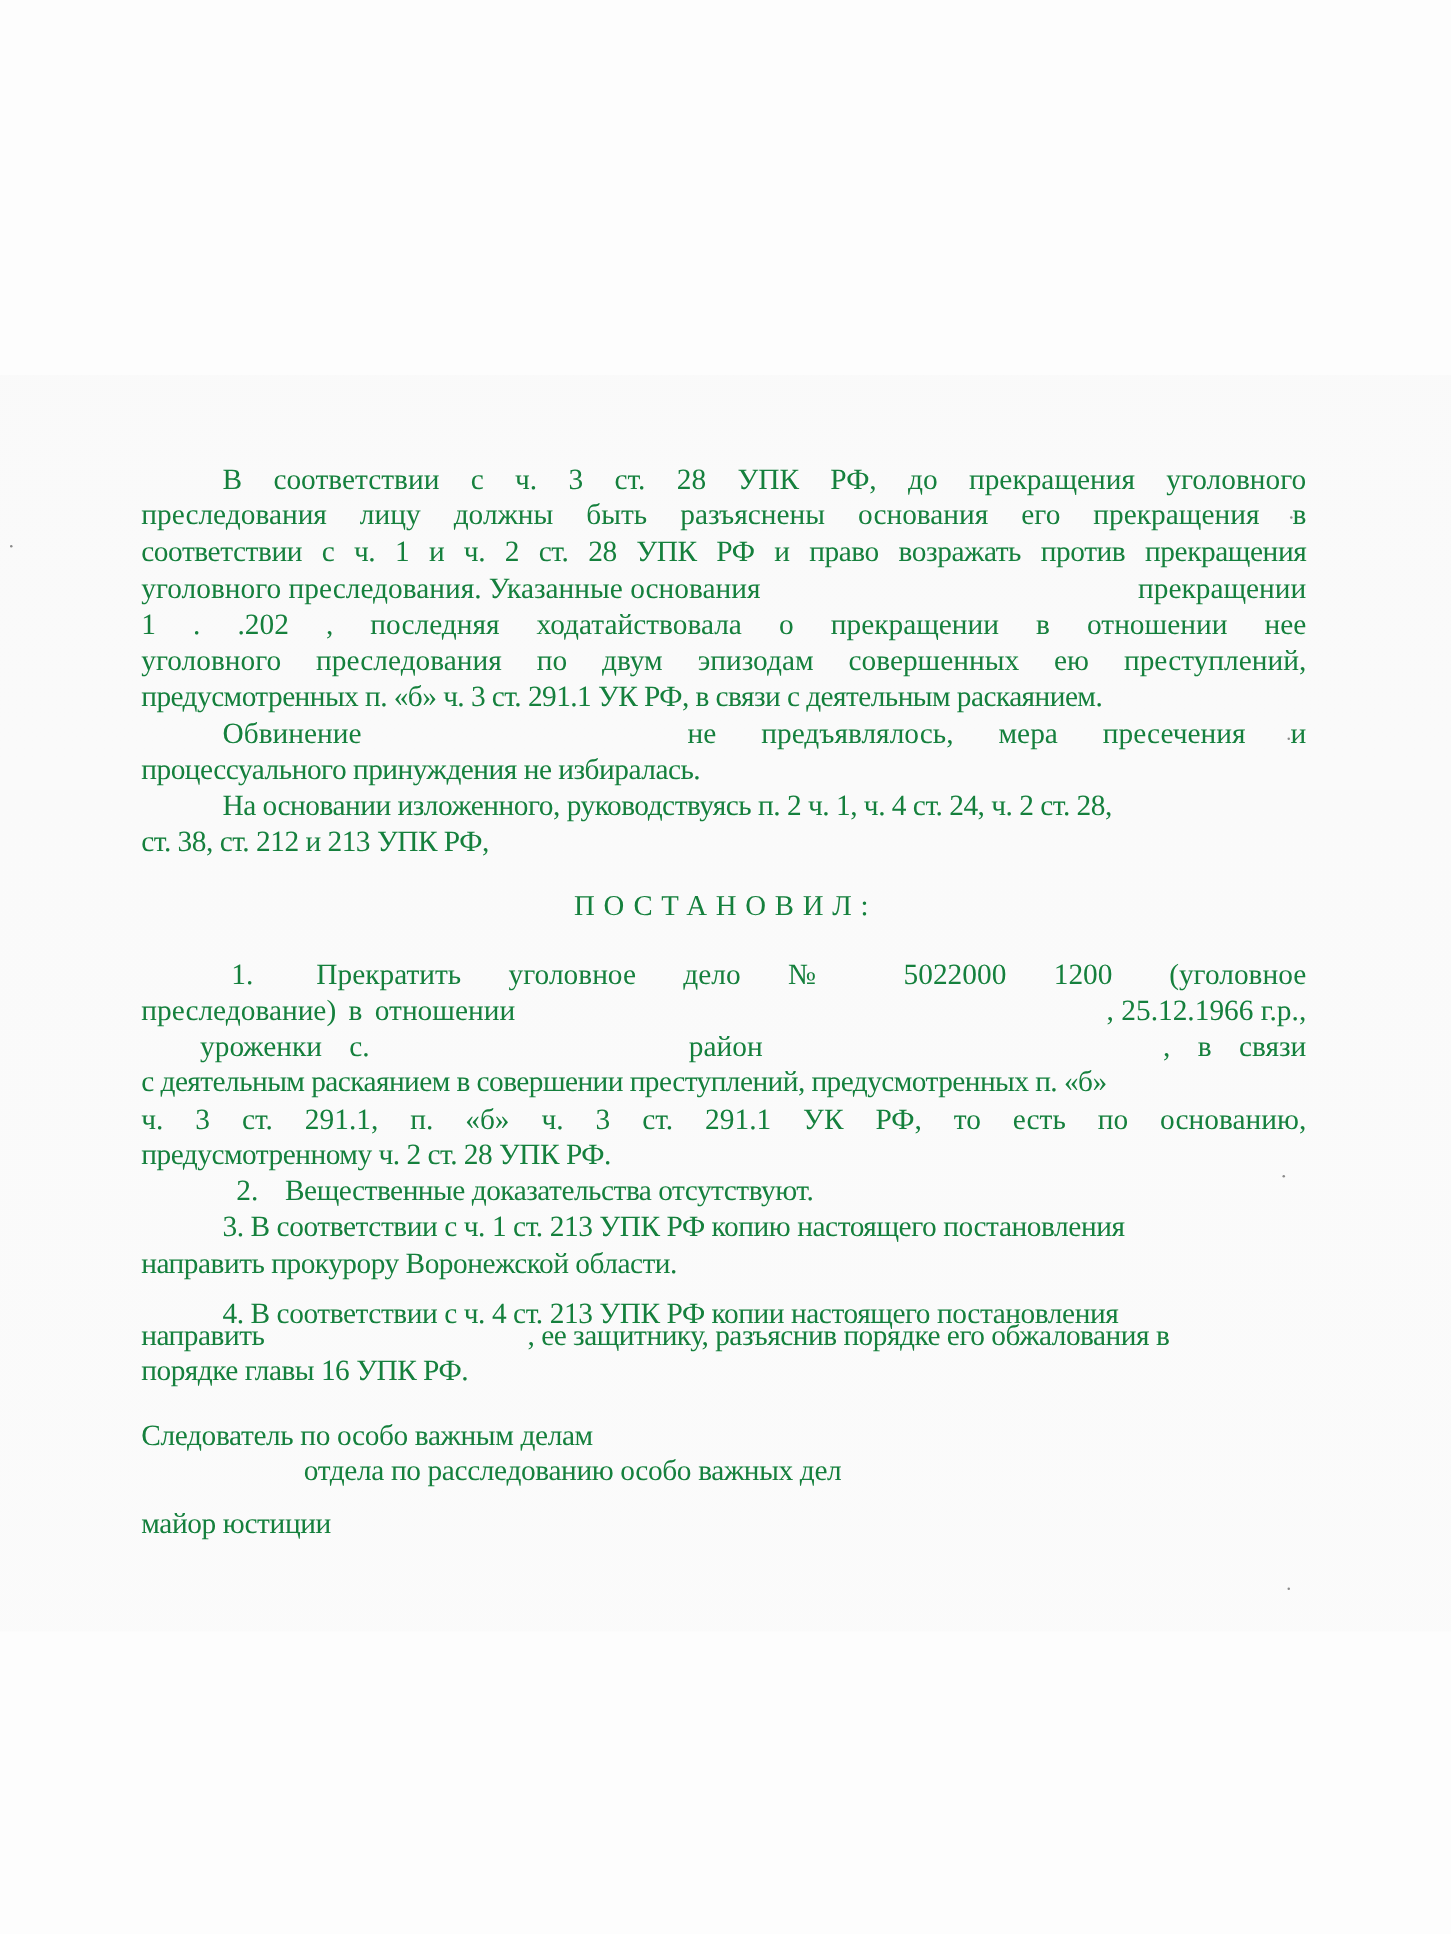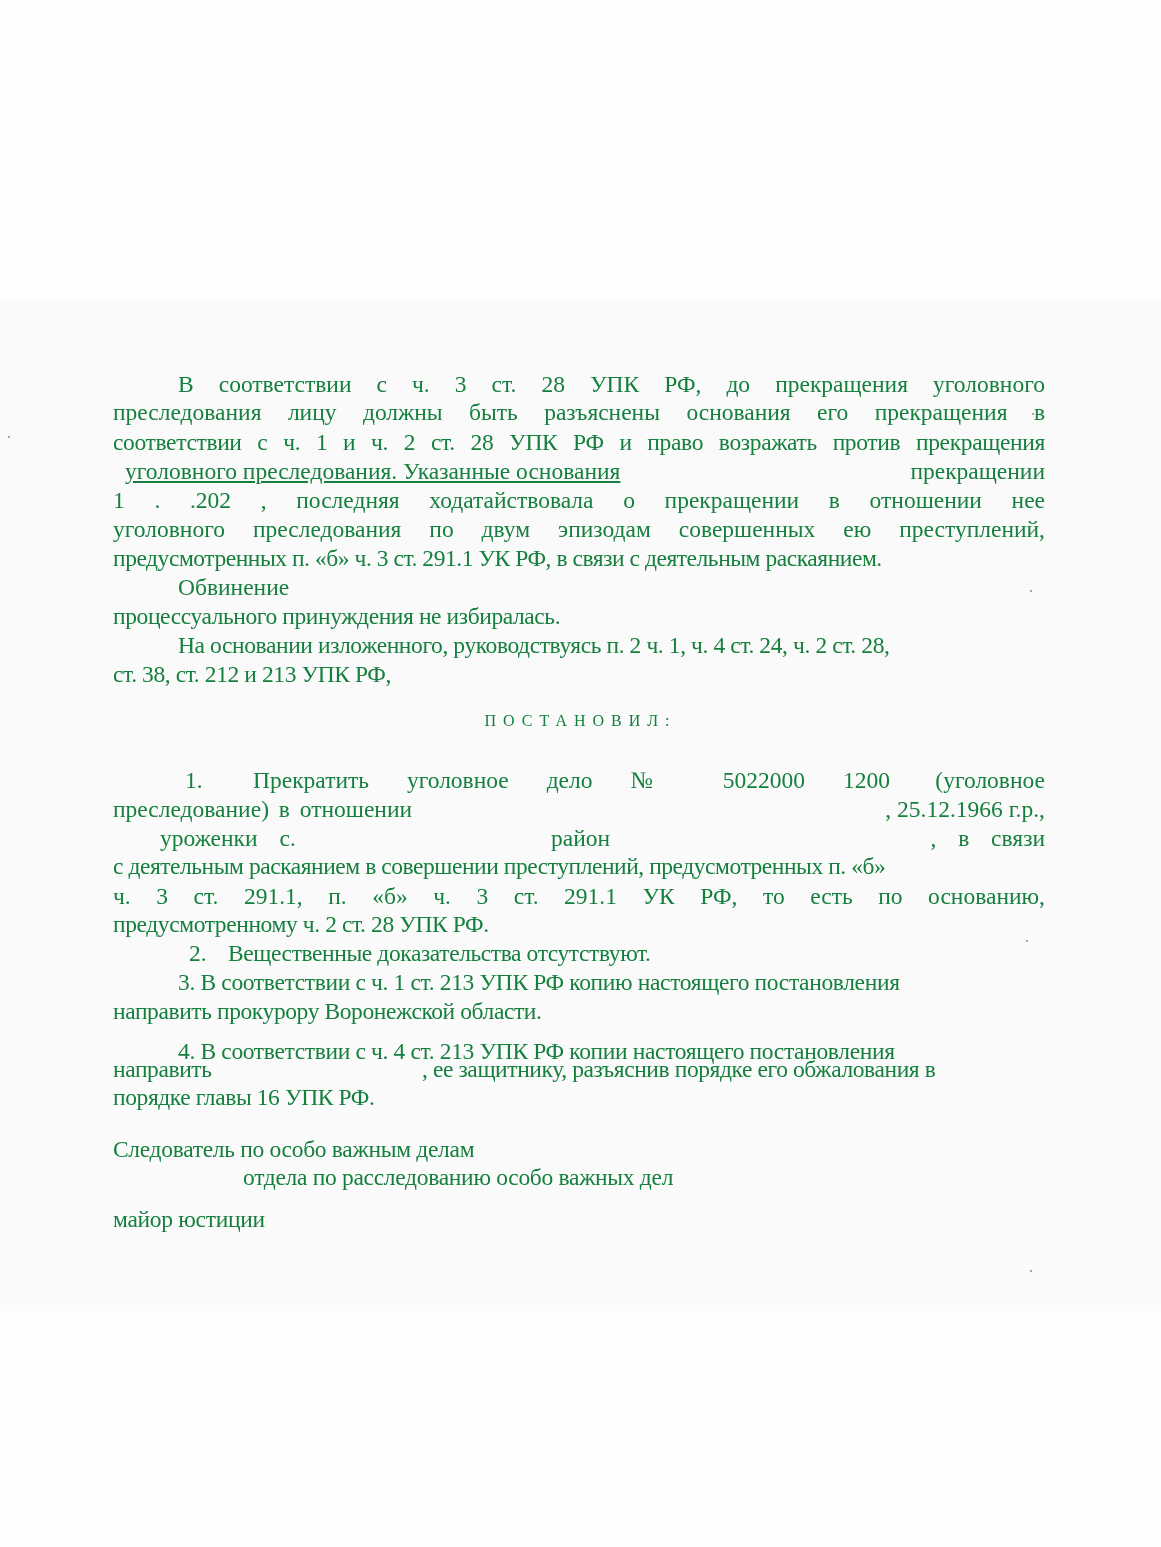--- a/index.html
+++ b/index.html
@@ -17,47 +17,48 @@
   .ln {
     position: absolute; left: 113px; width: 932px;
     font-size: 23.5px; line-height: 28px; height: 28px;
     white-space: nowrap;
     transform-origin: left top;
   }
   .just { text-align: justify; text-align-last: justify; }
   .seg { position: absolute; top: 0; white-space: nowrap; }
   .heading {
     position: absolute; left: 0; width: 1161px; text-align: center;
-    top: 712px; font-size: 16px; letter-spacing: 7px;
+    top: 712px; font-size: 23px; letter-spacing: 7px;
     padding-left: 0px;
   }
   .speck { position: absolute; width: 2px; height: 2px; background: #8a8a8a; border-radius: 1px; }
 </style>
 </head>
 <body>
 
 <div class="page">
   <div class="scan-tint"></div>
 
   <div>
     <div class="ln just" style="top:370px; left:178px; width:867px;">В соответствии с ч. 3 ст. 28 УПК РФ, до прекращения уголовного</div>
     <div class="ln just" style="top:398px;">преследования лицу должны быть разъяснены основания его прекращения в</div>
     <div class="ln just" style="top:428px; letter-spacing:-0.35px;">соответствии с ч. 1 и ч. 2 ст. 28 УПК РФ и право возражать против прекращения</div>
     <div class="ln" style="top:457px;">
-      <span class="seg" style="left:12px;text-decoration:underline;">уголовного преследования. Указанные основания</span>
+      <span class="seg" style="left:0;">уголовного преследования. Указанные основания</span>
       <span class="seg" style="right:0;">прекращении</span>
     </div>
     <div class="ln just" style="top:486px;">1 . .202 , последняя ходатайствовала о прекращении в отношении нее</div>
     <div class="ln just" style="top:515px;">уголовного преследования по двум эпизодам совершенных ею преступлений,</div>
     <div class="ln" style="top:544px; letter-spacing:-0.45px;">предусмотренных п. «б» ч. 3 ст. 291.1 УК РФ, в связи с деятельным раскаянием.</div>
   </div>
 
   <div>
     <div class="ln" style="top:573px;">
       <span class="seg" style="left:65px;">Обвинение</span>
+      <span class="seg" style="left:437px; width:495px; text-align:justify; text-align-last:justify;">не предъявлялось, мера пресечения и</span>
     </div>
     <div class="ln" style="top:602px; letter-spacing:-0.4px;">процессуального принуждения не избиралась.</div>
   </div>
 
   <div>
     <div class="ln" style="top:631px; left:178px; width:867px; letter-spacing:-0.4px;">На основании изложенного, руководствуясь п. 2 ч. 1, ч. 4 ст. 24, ч. 2 ст. 28,</div>
     <div class="ln" style="top:660px; letter-spacing:-0.4px;">ст. 38, ст. 212 и 213 УПК РФ,</div>
   </div>
 
   <div class="heading">ПОСТАНОВИЛ:</div>

